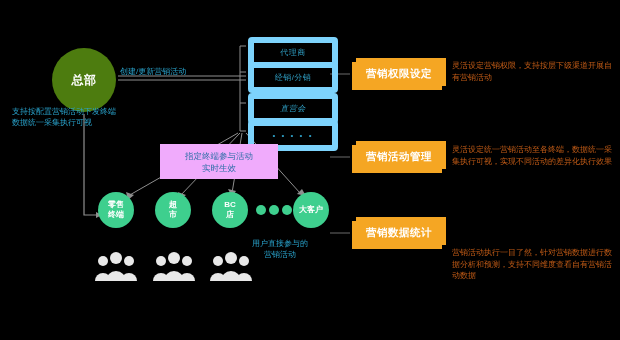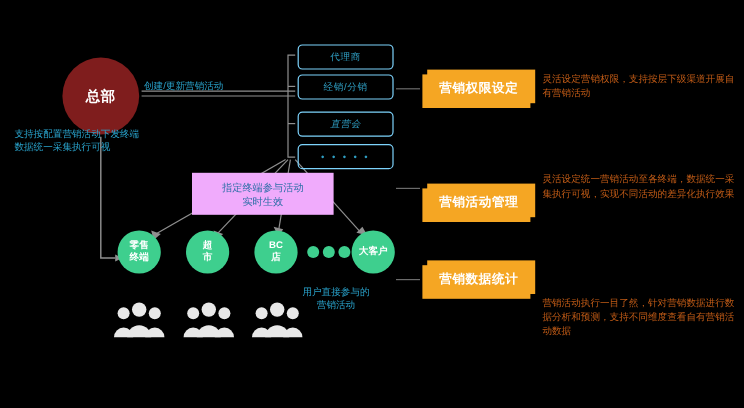--- a/index.html
+++ b/index.html
@@ -21,21 +21,21 @@
     width: 620px; height: 340px;
     pointer-events: none;
   }
 
   
   .hq-circle {
     position: absolute;
     left: 52px; top: 48px;
     width: 64px; height: 64px;
     border-radius: 50%;
-    background: #7f1d1d;
+    background: #4d7c0f;
     display: flex;
     align-items: center;
     justify-content: center;
     color: #ffffff;
     font-size: 12px;
     font-weight: bold;
     letter-spacing: 0.5px;
   }
 
   
@@ -59,21 +59,21 @@
     left: 252px; top: 238px;
     text-align: center;
   }
 
   
   .channel-box {
     position: absolute;
     left: 248px;
     width: 78px;
     height: 19px;
-    border: 1px solid #7dd3fc;
+    border: 6px solid #7dd3fc;
     border-radius: 4px;
     background: transparent;
     display: flex;
     align-items: center;
     justify-content: center;
     color: #2f9fc4;
     font-size: 8px;
     letter-spacing: 0.5px;
   }
   #channel-0 { top: 37px; }
@@ -160,21 +160,21 @@
     content: "";
     position: absolute;
     width: 5px;
     height: 5px;
     background: #000;
   }
   .feature-block::before { left: -1px; top: -1px; }
   .feature-block::after  { right: -1px; bottom: -1px; }
 
   #feature-0 { top: 58px; }
-  #feature-1 { top: 141px; margin-top: 12px; }
+  #feature-1 { top: 141px; }
   #feature-2 { top: 217px; }
 
   .feature-desc {
     position: absolute;
     left: 452px;
     width: 160px;
     color: #c15b16;
     font-size: 8px;
     line-height: 11.5px;
   }

